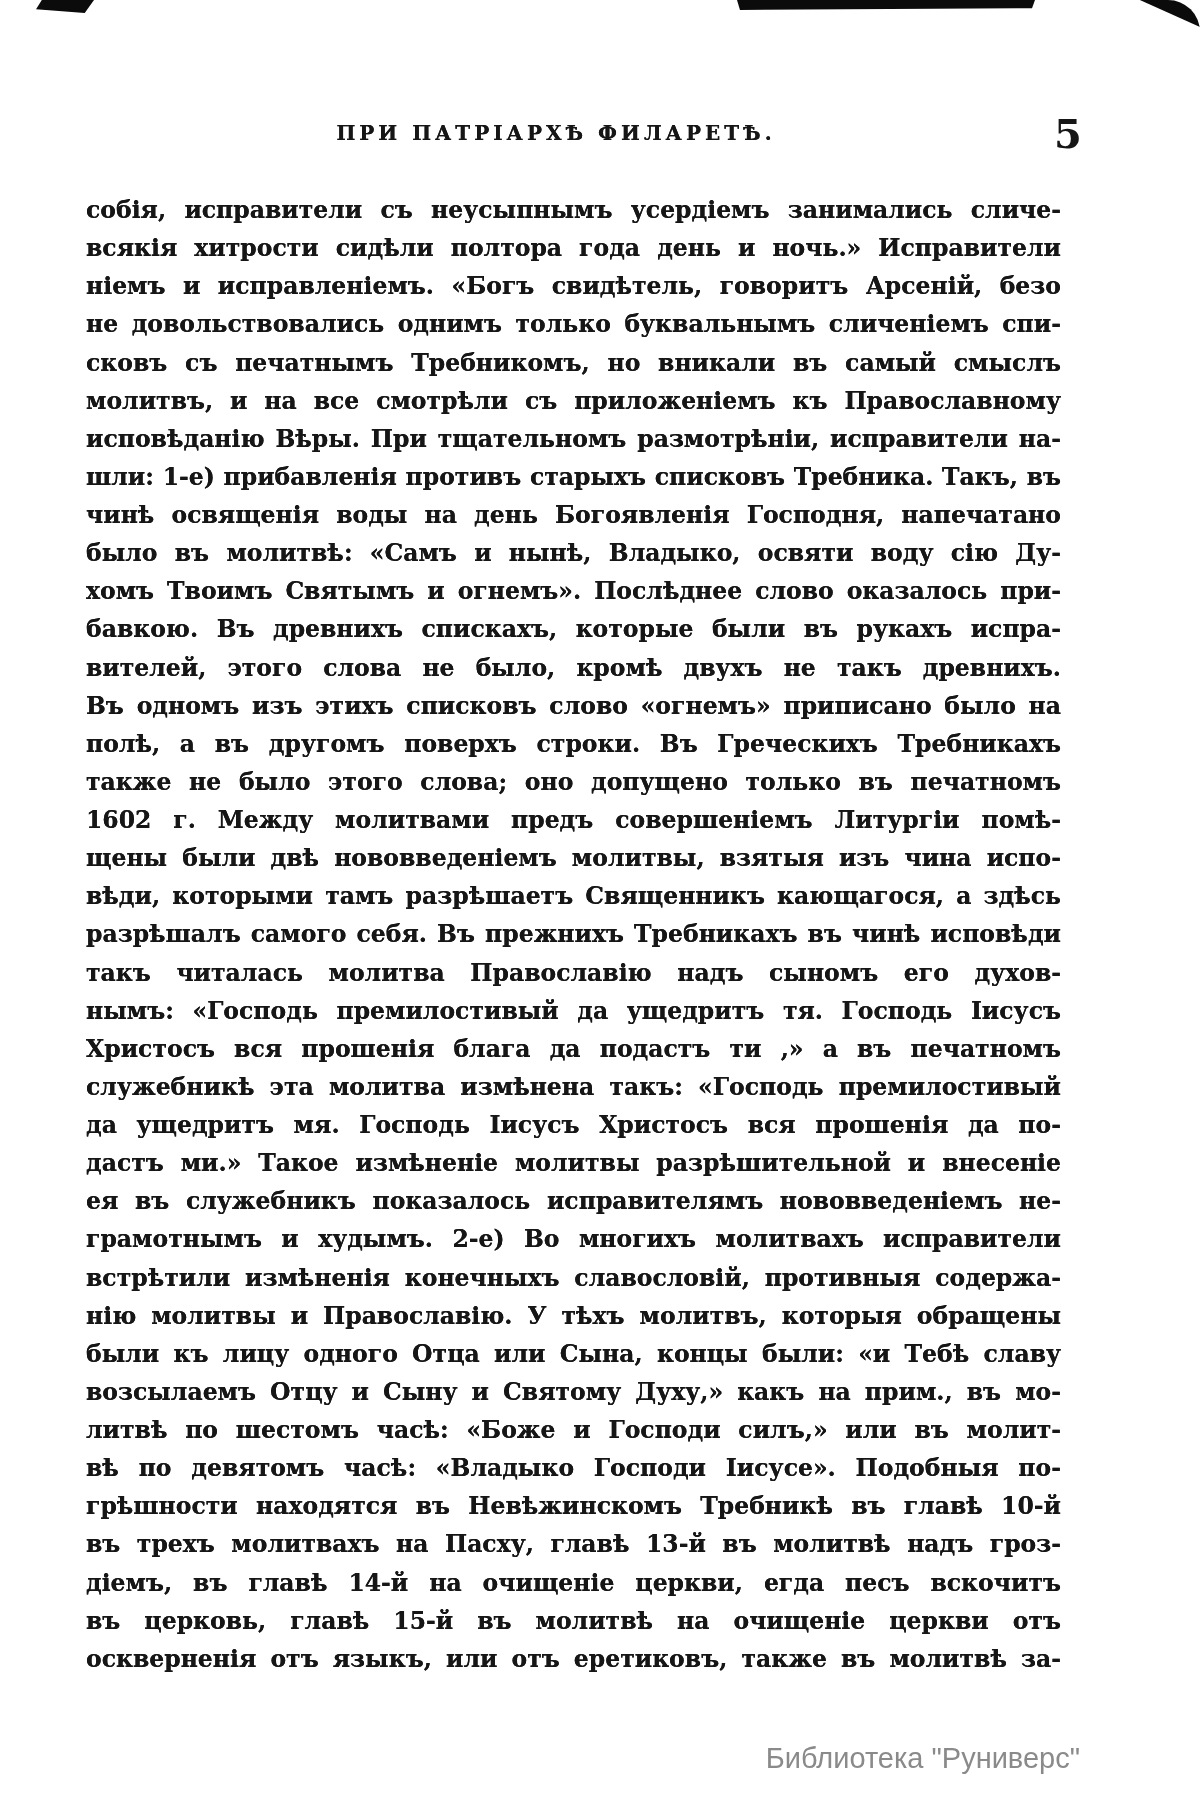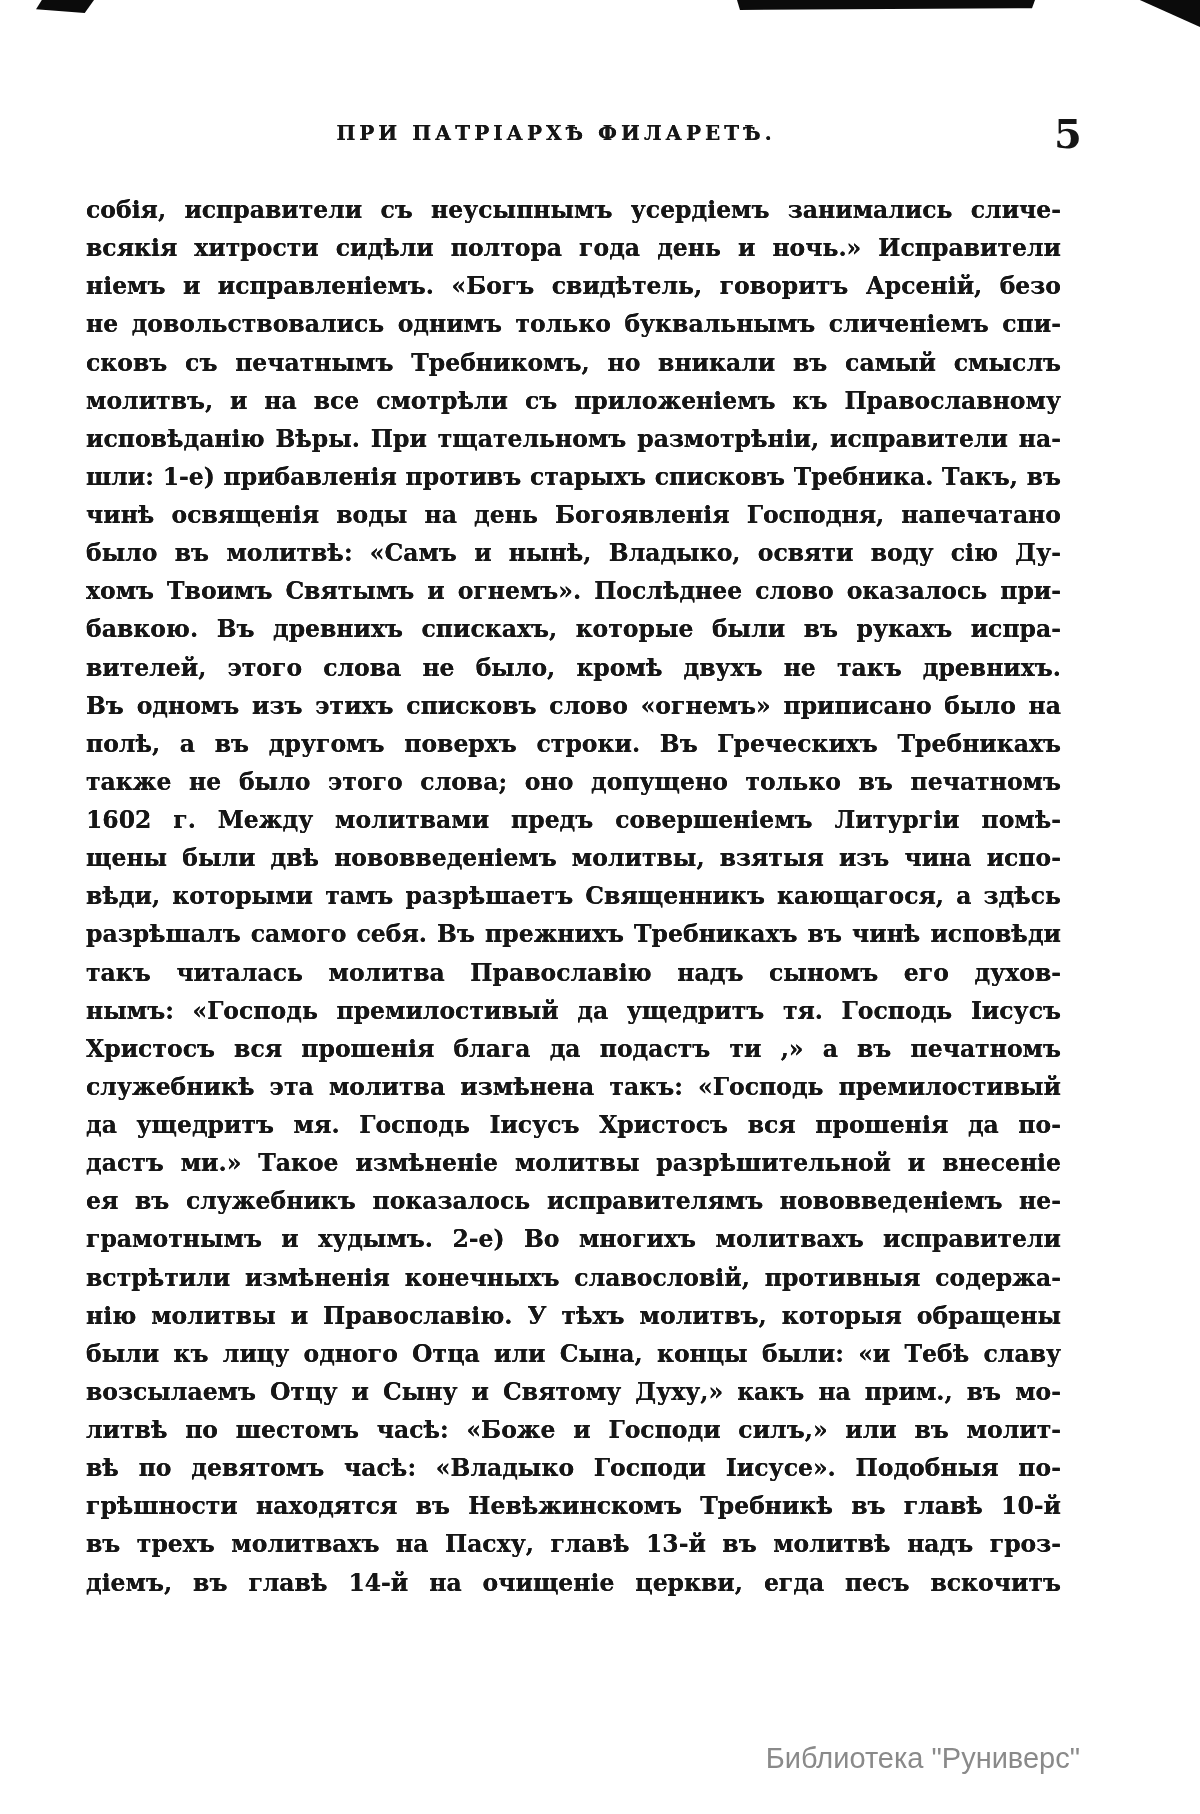--- a/index.html
+++ b/index.html
@@ -4,20 +4,21 @@
 <style>
   html, body { margin: 0; padding: 0; background: #ffffff; }
   .page {
     position: relative;
     width: 1200px;
     height: 1814px;
     background: #ffffff;
     overflow: hidden;
     font-family: "DejaVu Serif", serif;
     color: #161616;
+    border-radius: 32px;
   }
   
   .artifact { position: absolute; background: #0b0b0b; }
   .artifact-left {
     left: 36px; top: 0; width: 58px; height: 13px;
     clip-path: polygon(10% 0, 100% 0, 84% 100%, 0 72%);
   }
   .artifact-bar {
     left: 737px; top: 0; width: 298px; height: 10px;
     clip-path: polygon(0 0, 100% 0, 99% 82%, 1% 100%);
@@ -110,17 +111,19 @@
       <div class="tline">грамотнымъ и худымъ. 2-е) Во многихъ молитвахъ исправители</div>
       <div class="tline">встрѣтили измѣненія конечныхъ славословій, противныя содержа-</div>
       <div class="tline">нію молитвы и Православію. У тѣхъ молитвъ, которыя обращены</div>
       <div class="tline">были къ лицу одного Отца или Сына, концы были: «и Тебѣ славу</div>
       <div class="tline">возсылаемъ Отцу и Сыну и Святому Духу,» какъ на прим., въ мо-</div>
       <div class="tline">литвѣ по шестомъ часѣ: «Боже и Господи силъ,» или въ молит-</div>
       <div class="tline">вѣ по девятомъ часѣ: «Владыко Господи Іисусе». Подобныя по-</div>
       <div class="tline">грѣшности находятся въ Невѣжинскомъ Требникѣ въ главѣ 10-й</div>
       <div class="tline">въ трехъ молитвахъ на Пасху, главѣ 13-й въ молитвѣ надъ гроз-</div>
       <div class="tline">діемъ, въ главѣ 14-й на очищеніе церкви, егда песъ вскочитъ</div>
+      <div class="tline">въ церковь, главѣ 15-й въ молитвѣ на очищеніе церкви отъ</div>
+      <div class="tline">оскверненія отъ языкъ, или отъ еретиковъ, также въ молитвѣ за-</div>
     </div>
 
   <div class="watermark">Библиотека "Руниверс"</div>
 
 </div>
 
 </body></html>

